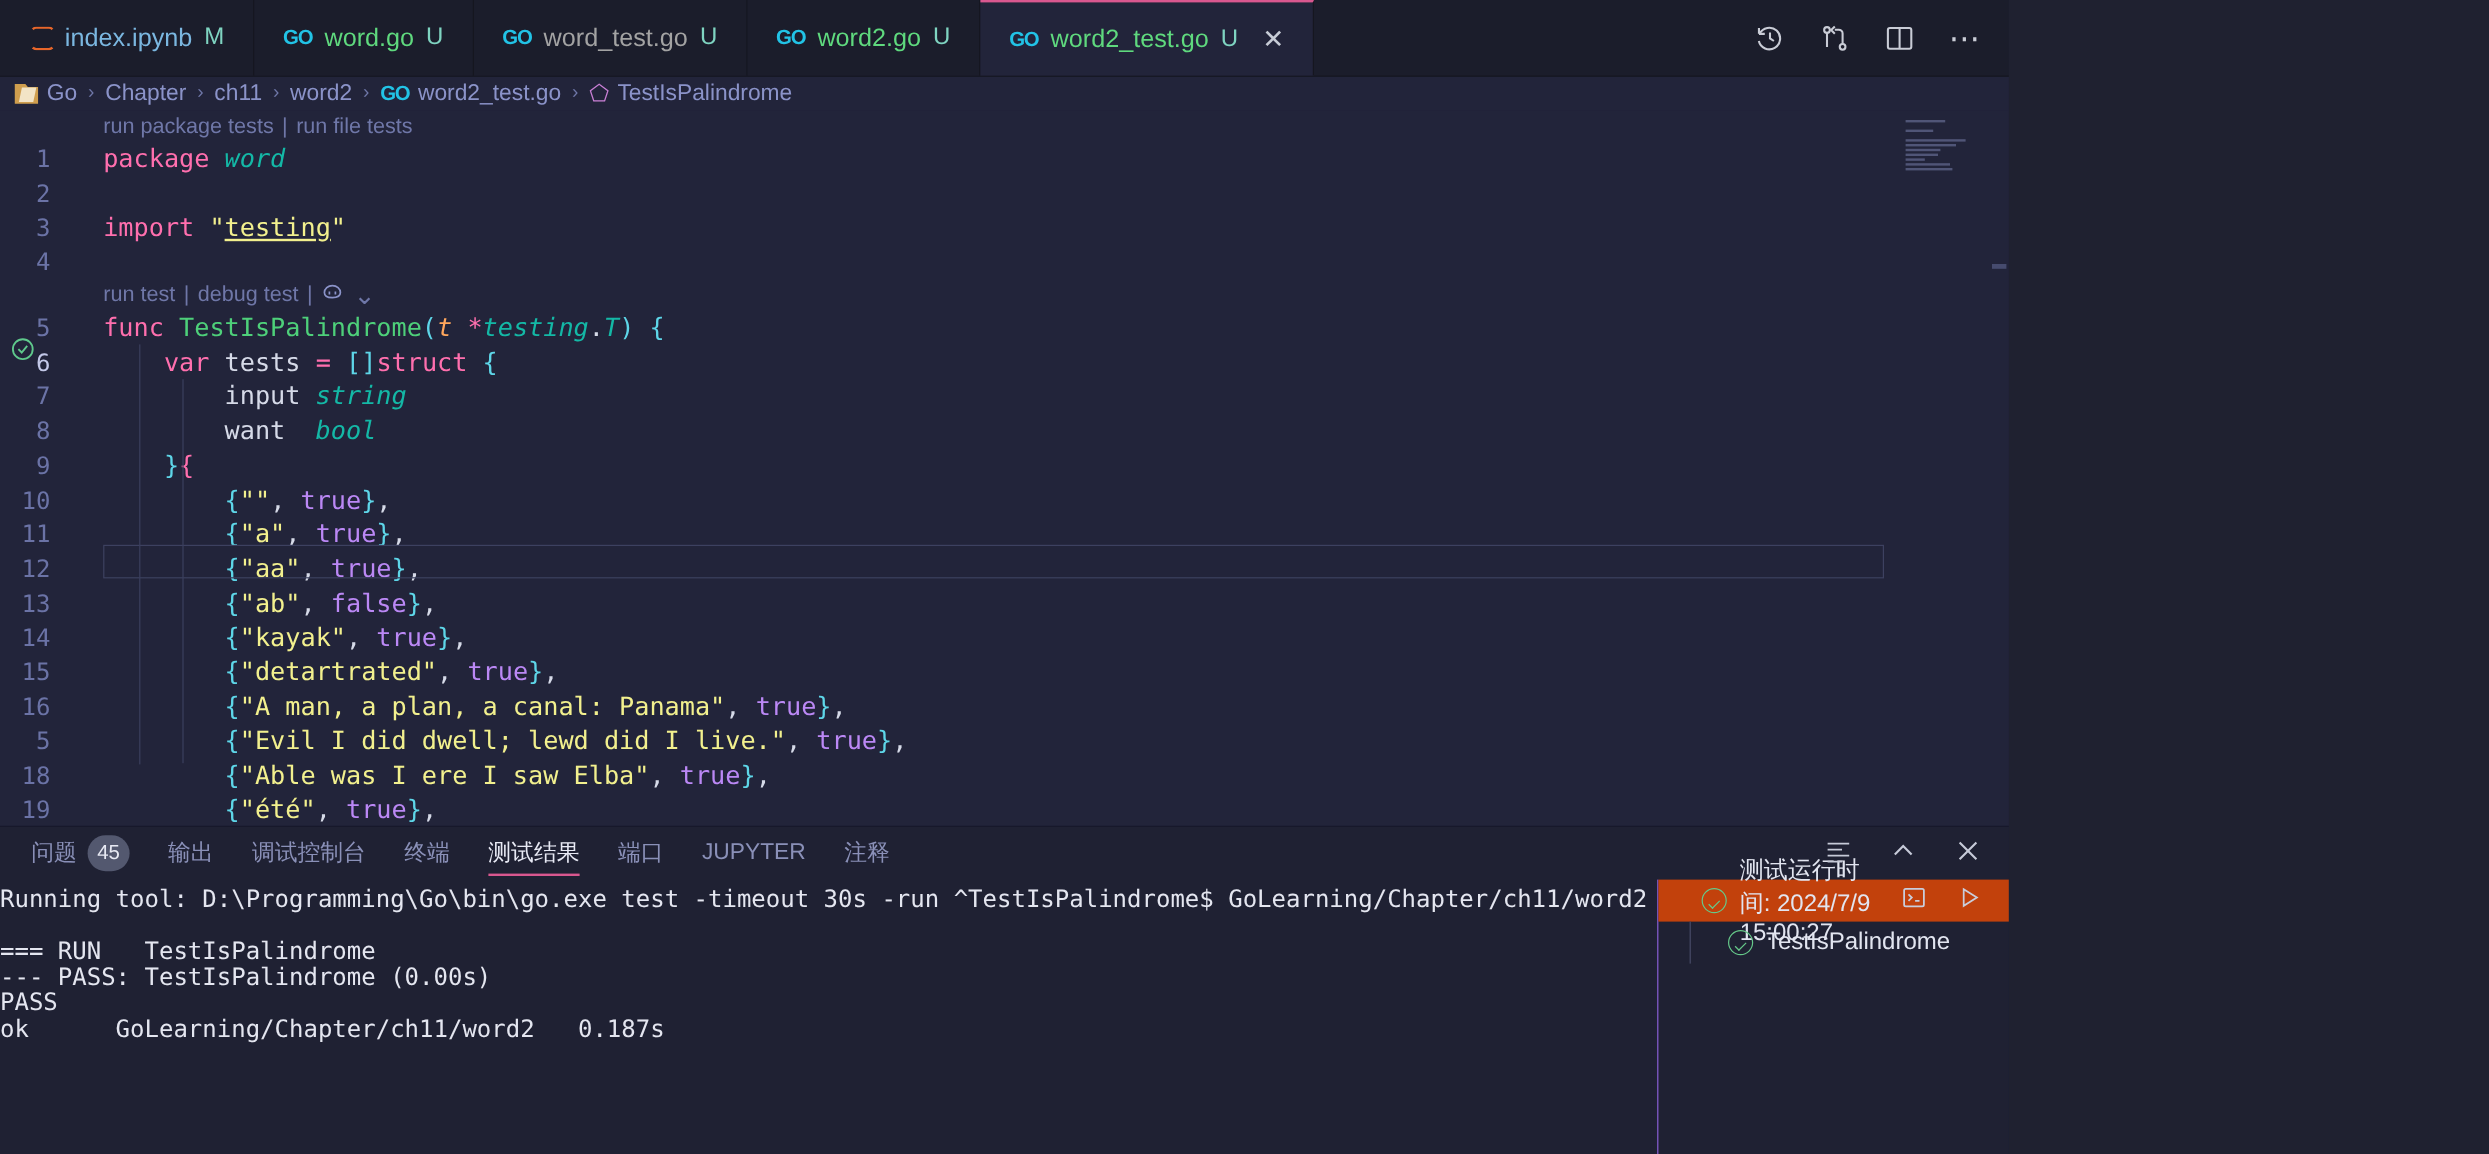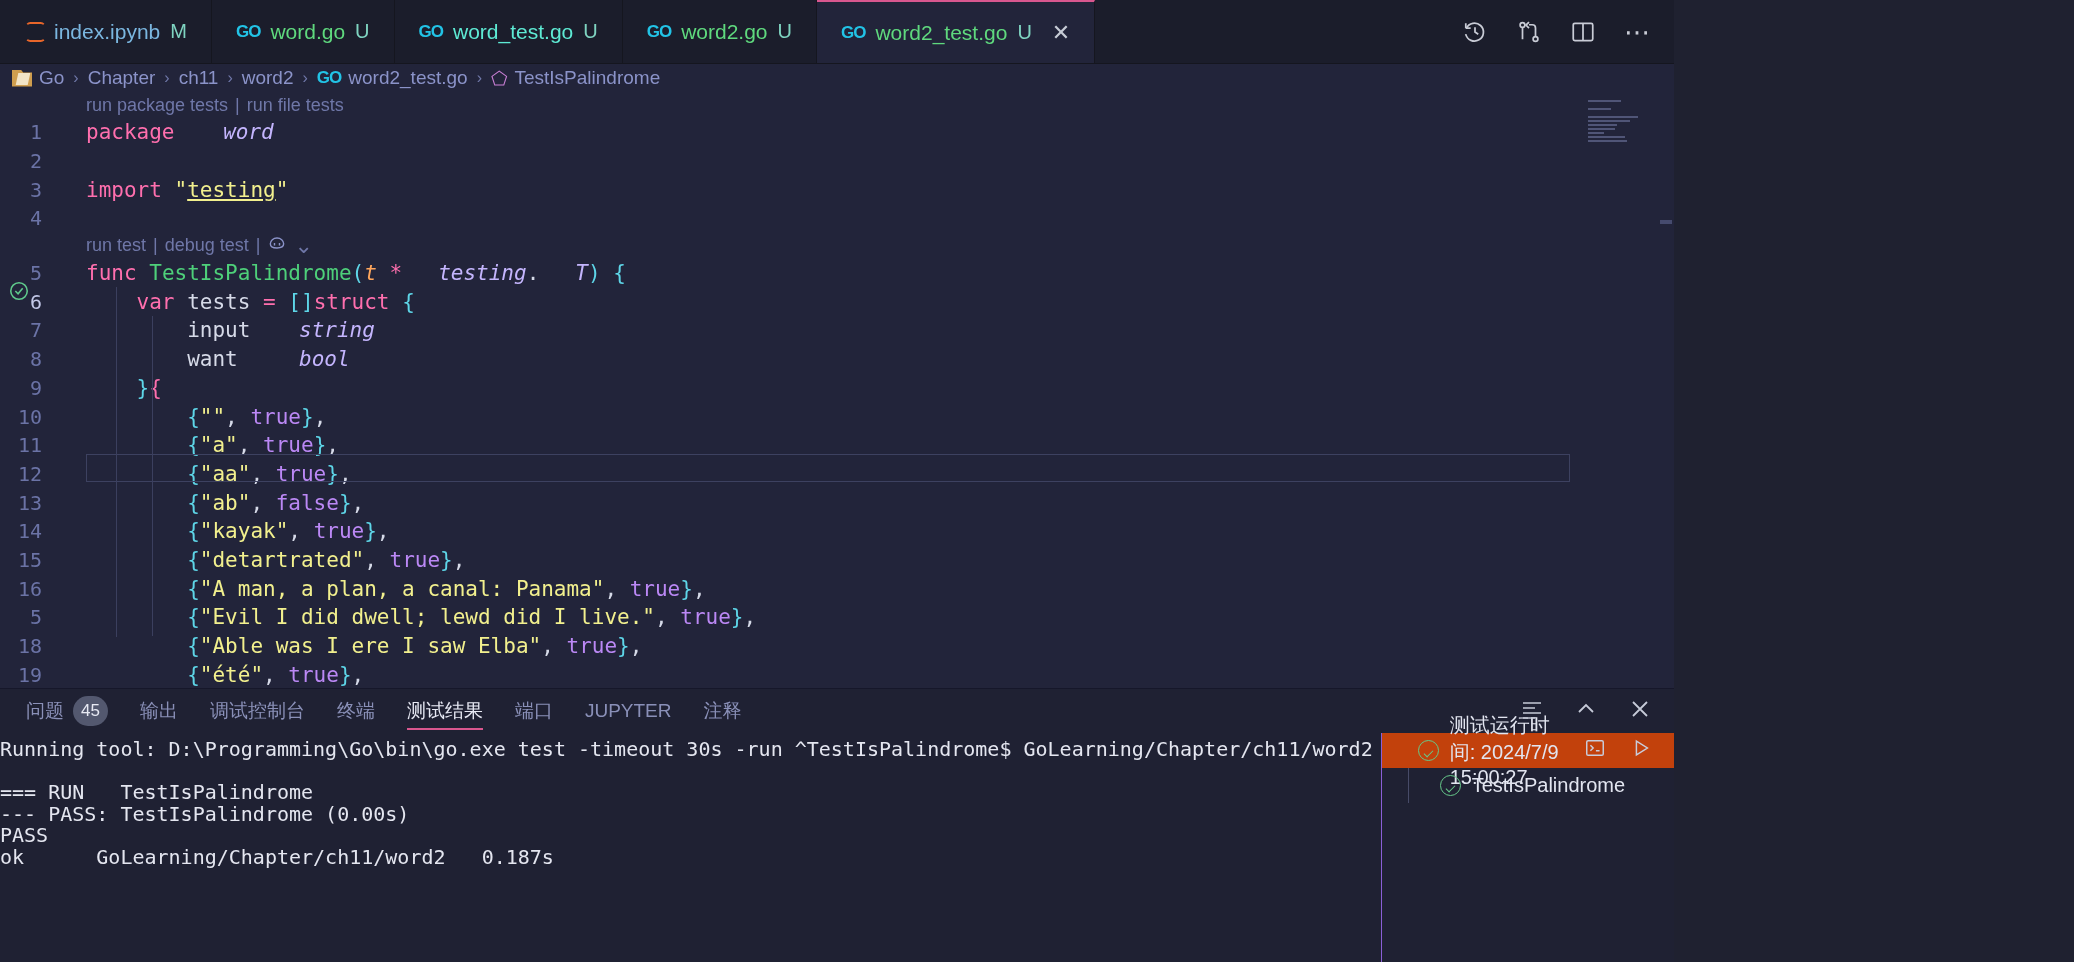--- a/index.html
+++ b/index.html
@@ -107,21 +107,21 @@
   }
   .run-gutter-ico {
     position: absolute; left: 8px; width: 22px; height: 22px;
   }
   .indent-guide {
     position: absolute; width: 1px; background: #3b3f5e;
   }
 
   
   .kw   { color: #ff6fae; margin-top: 48px; }
-  .typ  { color: #c4b5fd; font-style: italic; margin-left: 36px; }
+  .typ  { color: #14b8a6; font-style: italic; }
   .fn   { color: #4ed07a; }
   .par  { color: #ffa65c; font-style: italic; }
   .str  { color: #f2f08e; }
   .strU { color: #f2f08e; text-decoration: underline; }
   .bool { color: #bb88f5; }
   .brc  { color: #5ed6e8; }
   .pun  { color: #d6dae8; }
   .plain{ color: #d6dae8; }
   .op   { color: #ff6fae; }
 
@@ -206,21 +206,21 @@
     </div>
 
     <div class="tab">
       <span class="go-icon">GO</span>
       <span class="tname" style="color:#5fd97e">word.go</span>
       <span class="badge">U</span>
     </div>
 
     <div class="tab">
       <span class="go-icon">GO</span>
-      <span class="tname" style="color:#5eead4">word_test.go</span>
+      <span class="tname" style="color:#a3a3a3">word_test.go</span>
       <span class="badge">U</span>
     </div>
 
     <div class="tab">
       <span class="go-icon">GO</span>
       <span class="tname" style="color:#5fd97e">word2.go</span>
       <span class="badge">U</span>
     </div>
 
     <div class="tab active">

